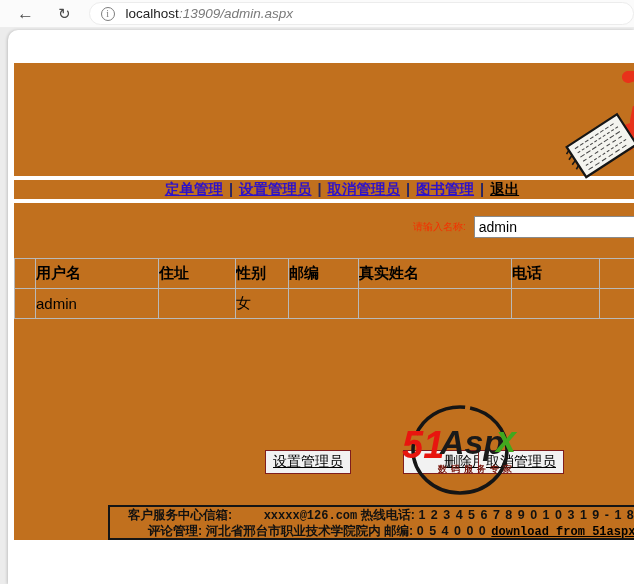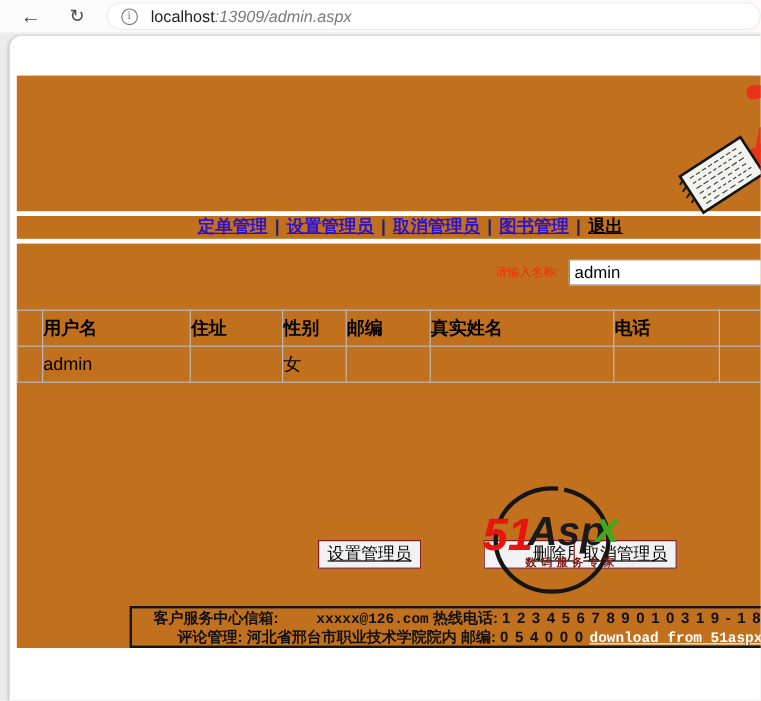--- a/index.html
+++ b/index.html
@@ -68,21 +68,21 @@
   .logo-art { position:absolute; top:197px; left:376px; width:140px; height:108px;
               z-index:5; pointer-events:none; }
 
   .footer-box { position:absolute; top:302px; left:94px; width:620px; height:35px;
                 border:2px solid #151515; color:#111; font-weight:bold;
                 font-size:12.5px; line-height:15px; padding-top:1px; white-space:nowrap; }
   .f-line1 { padding-left:18px; }
   .f-line2 { padding-left:38px; }
   .mono { font-family:"Liberation Mono",monospace; font-size:12px;margin-left:28px; }
   .digits { letter-spacing:1px; }
-  .dl-link { color:#ffffff; text-decoration:underline; cursor:pointer;
+  .dl-link { color:#000000; text-decoration:underline; cursor:pointer;
              font-family:"Liberation Mono",monospace; font-size:12px; }
 </style>
 </head>
 <body>
 
 <div class="browser-bar">
   <span class="nav-icon back">←</span>
   <span class="nav-icon reload">↻</span>
   <div class="addr-pill">
     <span class="info-circle">i</span>

